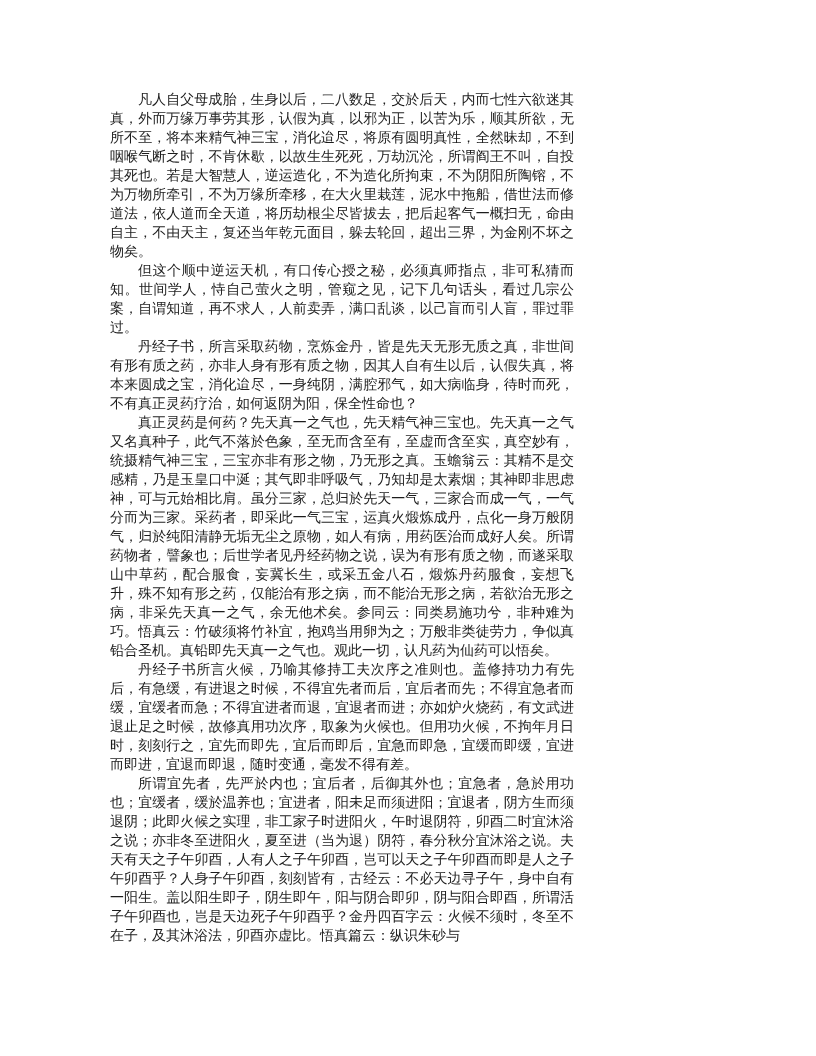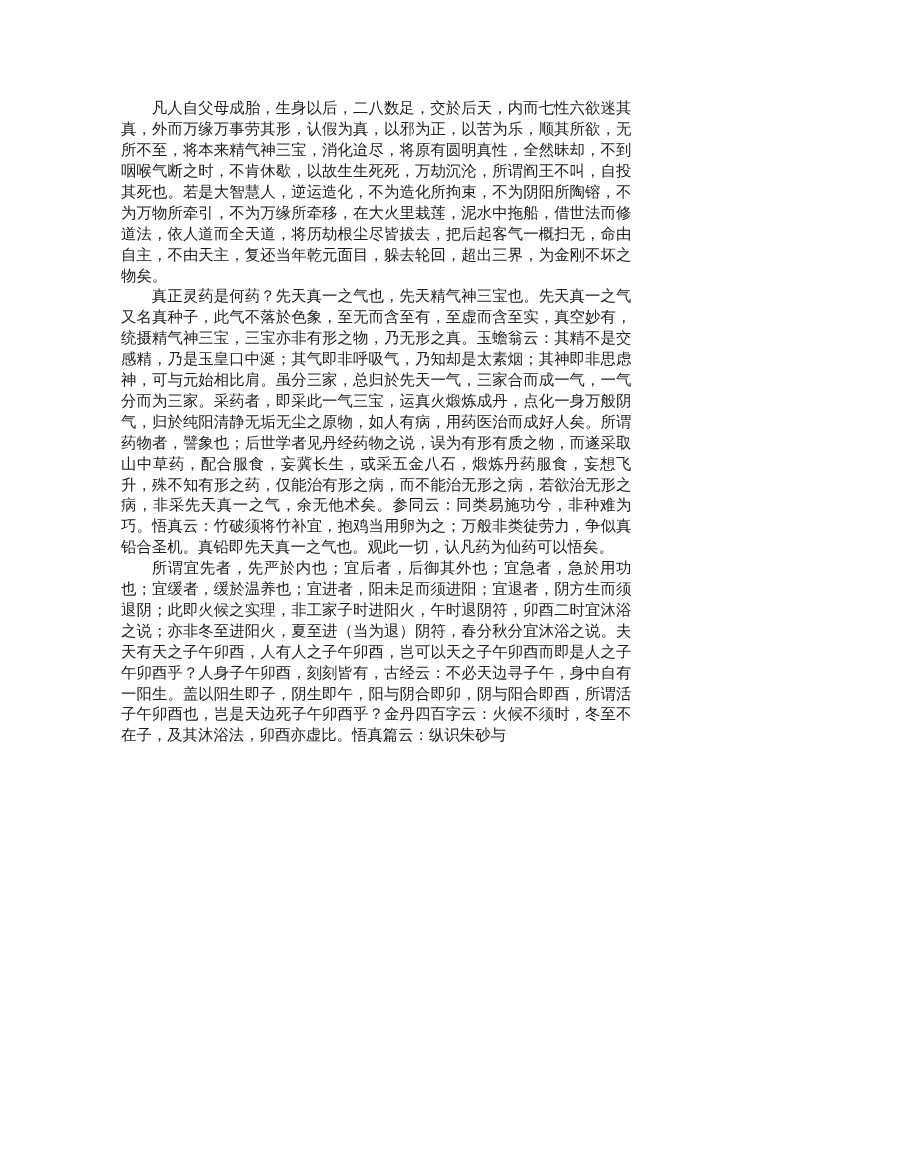--- a/index.html
+++ b/index.html
@@ -36,16 +36,19 @@
     margin: 0 0 19px 0;  
     text-indent: 2em;
   }
 </style>
 </head>
 <body style="background: rgb(255, 255, 255);">
 
 <div class="page">
   <div class="doc" id="doc-body" style="color: rgb(28, 28, 28);">
       <p class="block">凡人自父母成胎，生身以后，二八数足，交於后天，内而七性六欲迷其真，外而万缘万事劳其形，认假为真，以邪为正，以苦为乐，顺其所欲，无所不至，将本来精气神三宝，消化迨尽，将原有圆明真性，全然昧却，不到咽喉气断之时，不肯休歇，以故生生死死，万劫沉沦，所谓阎王不叫，自投其死也。若是大智慧人，逆运造化，不为造化所拘束，不为阴阳所陶镕，不为万物所牵引，不为万缘所牵移，在大火里栽莲，泥水中拖船，借世法而修道法，依人道而全天道，将历劫根尘尽皆拔去，把后起客气一概扫无，命由自主，不由天主，复还当年乾元面目，躲去轮回，超出三界，为金刚不坏之物矣。</p>
+      <p class="block">但这个顺中逆运天机，有口传心授之秘，必须真师指点，非可私猜而知。世间学人，恃自己萤火之明，管窥之见，记下几句话头，看过几宗公案，自谓知道，再不求人，人前卖弄，满口乱谈，以己盲而引人盲，罪过罪过。</p>
+      <p class="block">丹经子书，所言采取药物，烹炼金丹，皆是先天无形无质之真，非世间有形有质之药，亦非人身有形有质之物，因其人自有生以后，认假失真，将本来圆成之宝，消化迨尽，一身纯阴，满腔邪气，如大病临身，待时而死，不有真正灵药疗治，如何返阴为阳，保全性命也？</p>
       <p class="block">真正灵药是何药？先天真一之气也，先天精气神三宝也。先天真一之气又名真种子，此气不落於色象，至无而含至有，至虚而含至实，真空妙有，统摄精气神三宝，三宝亦非有形之物，乃无形之真。玉蟾翁云：其精不是交感精，乃是玉皇口中涎；其气即非呼吸气，乃知却是太素烟；其神即非思虑神，可与元始相比肩。虽分三家，总归於先天一气，三家合而成一气，一气分而为三家。采药者，即采此一气三宝，运真火煅炼成丹，点化一身万般阴气，归於纯阳清静无垢无尘之原物，如人有病，用药医治而成好人矣。所谓药物者，譬象也；后世学者见丹经药物之说，误为有形有质之物，而遂采取山中草药，配合服食，妄冀长生，或采五金八石，煅炼丹药服食，妄想飞升，殊不知有形之药，仅能治有形之病，而不能治无形之病，若欲治无形之病，非采先天真一之气，余无他术矣。参同云：同类易施功兮，非种难为巧。悟真云：竹破须将竹补宜，抱鸡当用卵为之；万般非类徒劳力，争似真铅合圣机。真铅即先天真一之气也。观此一切，认凡药为仙药可以悟矣。</p>
+      <p class="block">丹经子书所言火候，乃喻其修持工夫次序之准则也。盖修持功力有先后，有急缓，有进退之时候，不得宜先者而后，宜后者而先；不得宜急者而缓，宜缓者而急；不得宜进者而退，宜退者而进；亦如炉火烧药，有文武进退止足之时候，故修真用功次序，取象为火候也。但用功火候，不拘年月日时，刻刻行之，宜先而即先，宜后而即后，宜急而即急，宜缓而即缓，宜进而即进，宜退而即退，随时变通，毫发不得有差。</p>
       <p class="block">所谓宜先者，先严於内也；宜后者，后御其外也；宜急者，急於用功也；宜缓者，缓於温养也；宜进者，阳未足而须进阳；宜退者，阴方生而须退阴；此即火候之实理，非工家子时进阳火，午时退阴符，卯酉二时宜沐浴之说；亦非冬至进阳火，夏至进（当为退）阴符，春分秋分宜沐浴之说。夫天有天之子午卯酉，人有人之子午卯酉，岂可以天之子午卯酉而即是人之子午卯酉乎？人身子午卯酉，刻刻皆有，古经云：不必天边寻子午，身中自有一阳生。盖以阳生即子，阴生即午，阳与阴合即卯，阴与阳合即酉，所谓活子午卯酉也，岂是天边死子午卯酉乎？金丹四百字云：火候不须时，冬至不在子，及其沐浴法，卯酉亦虚比。悟真篇云：纵识朱砂与</p>
     </div>
 </div>
 
 </body></html>

